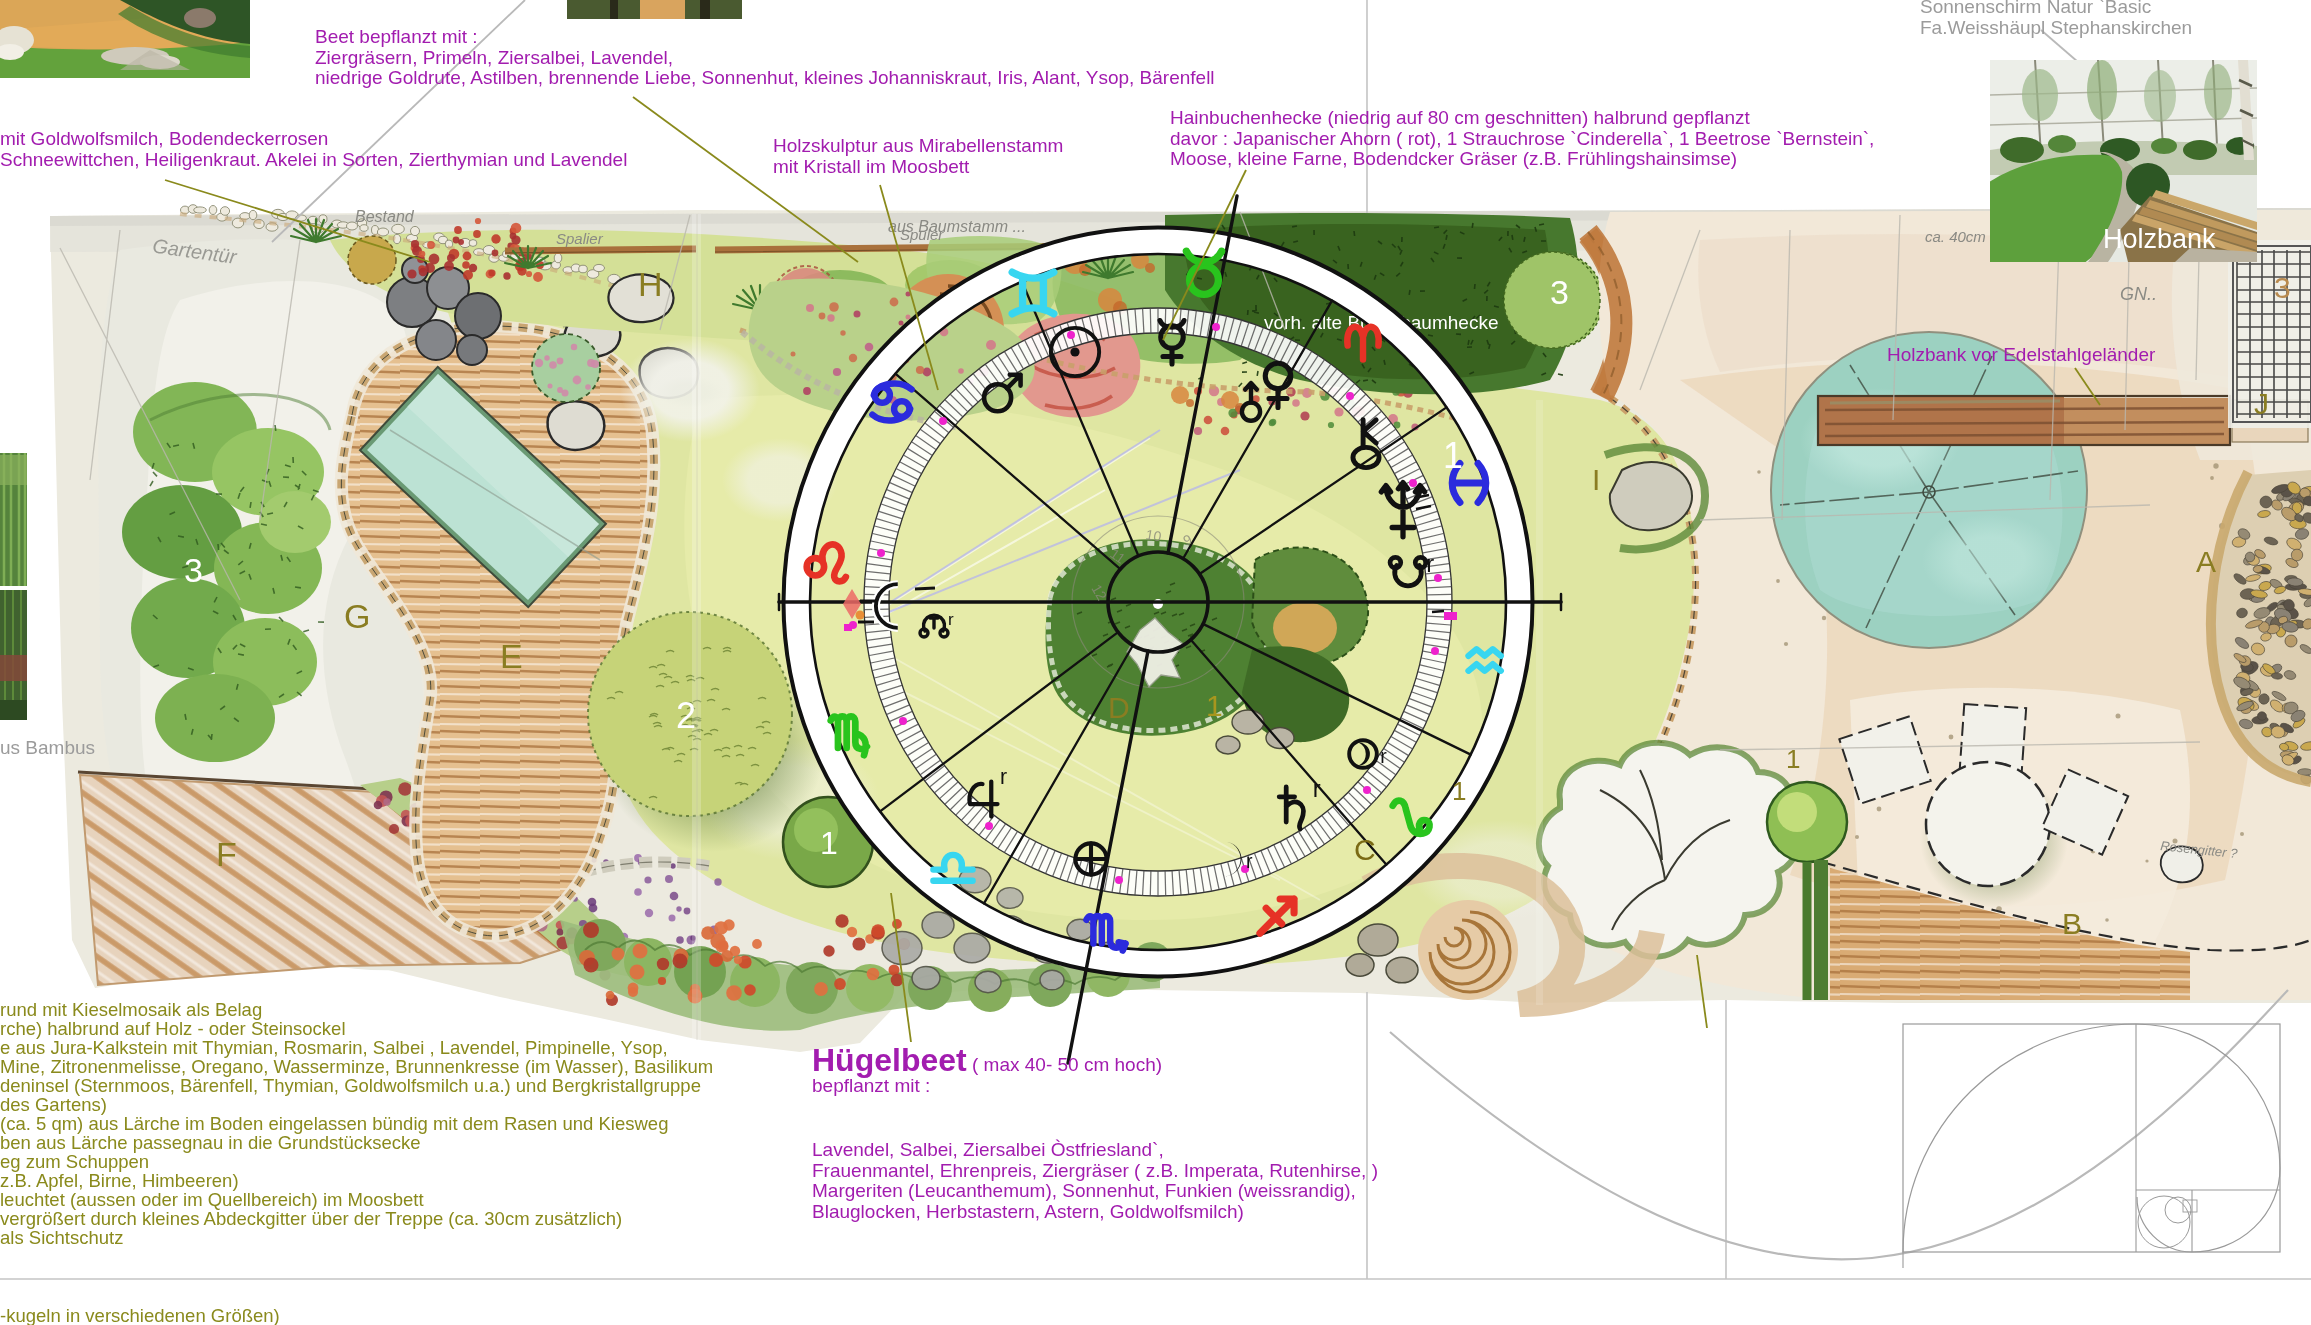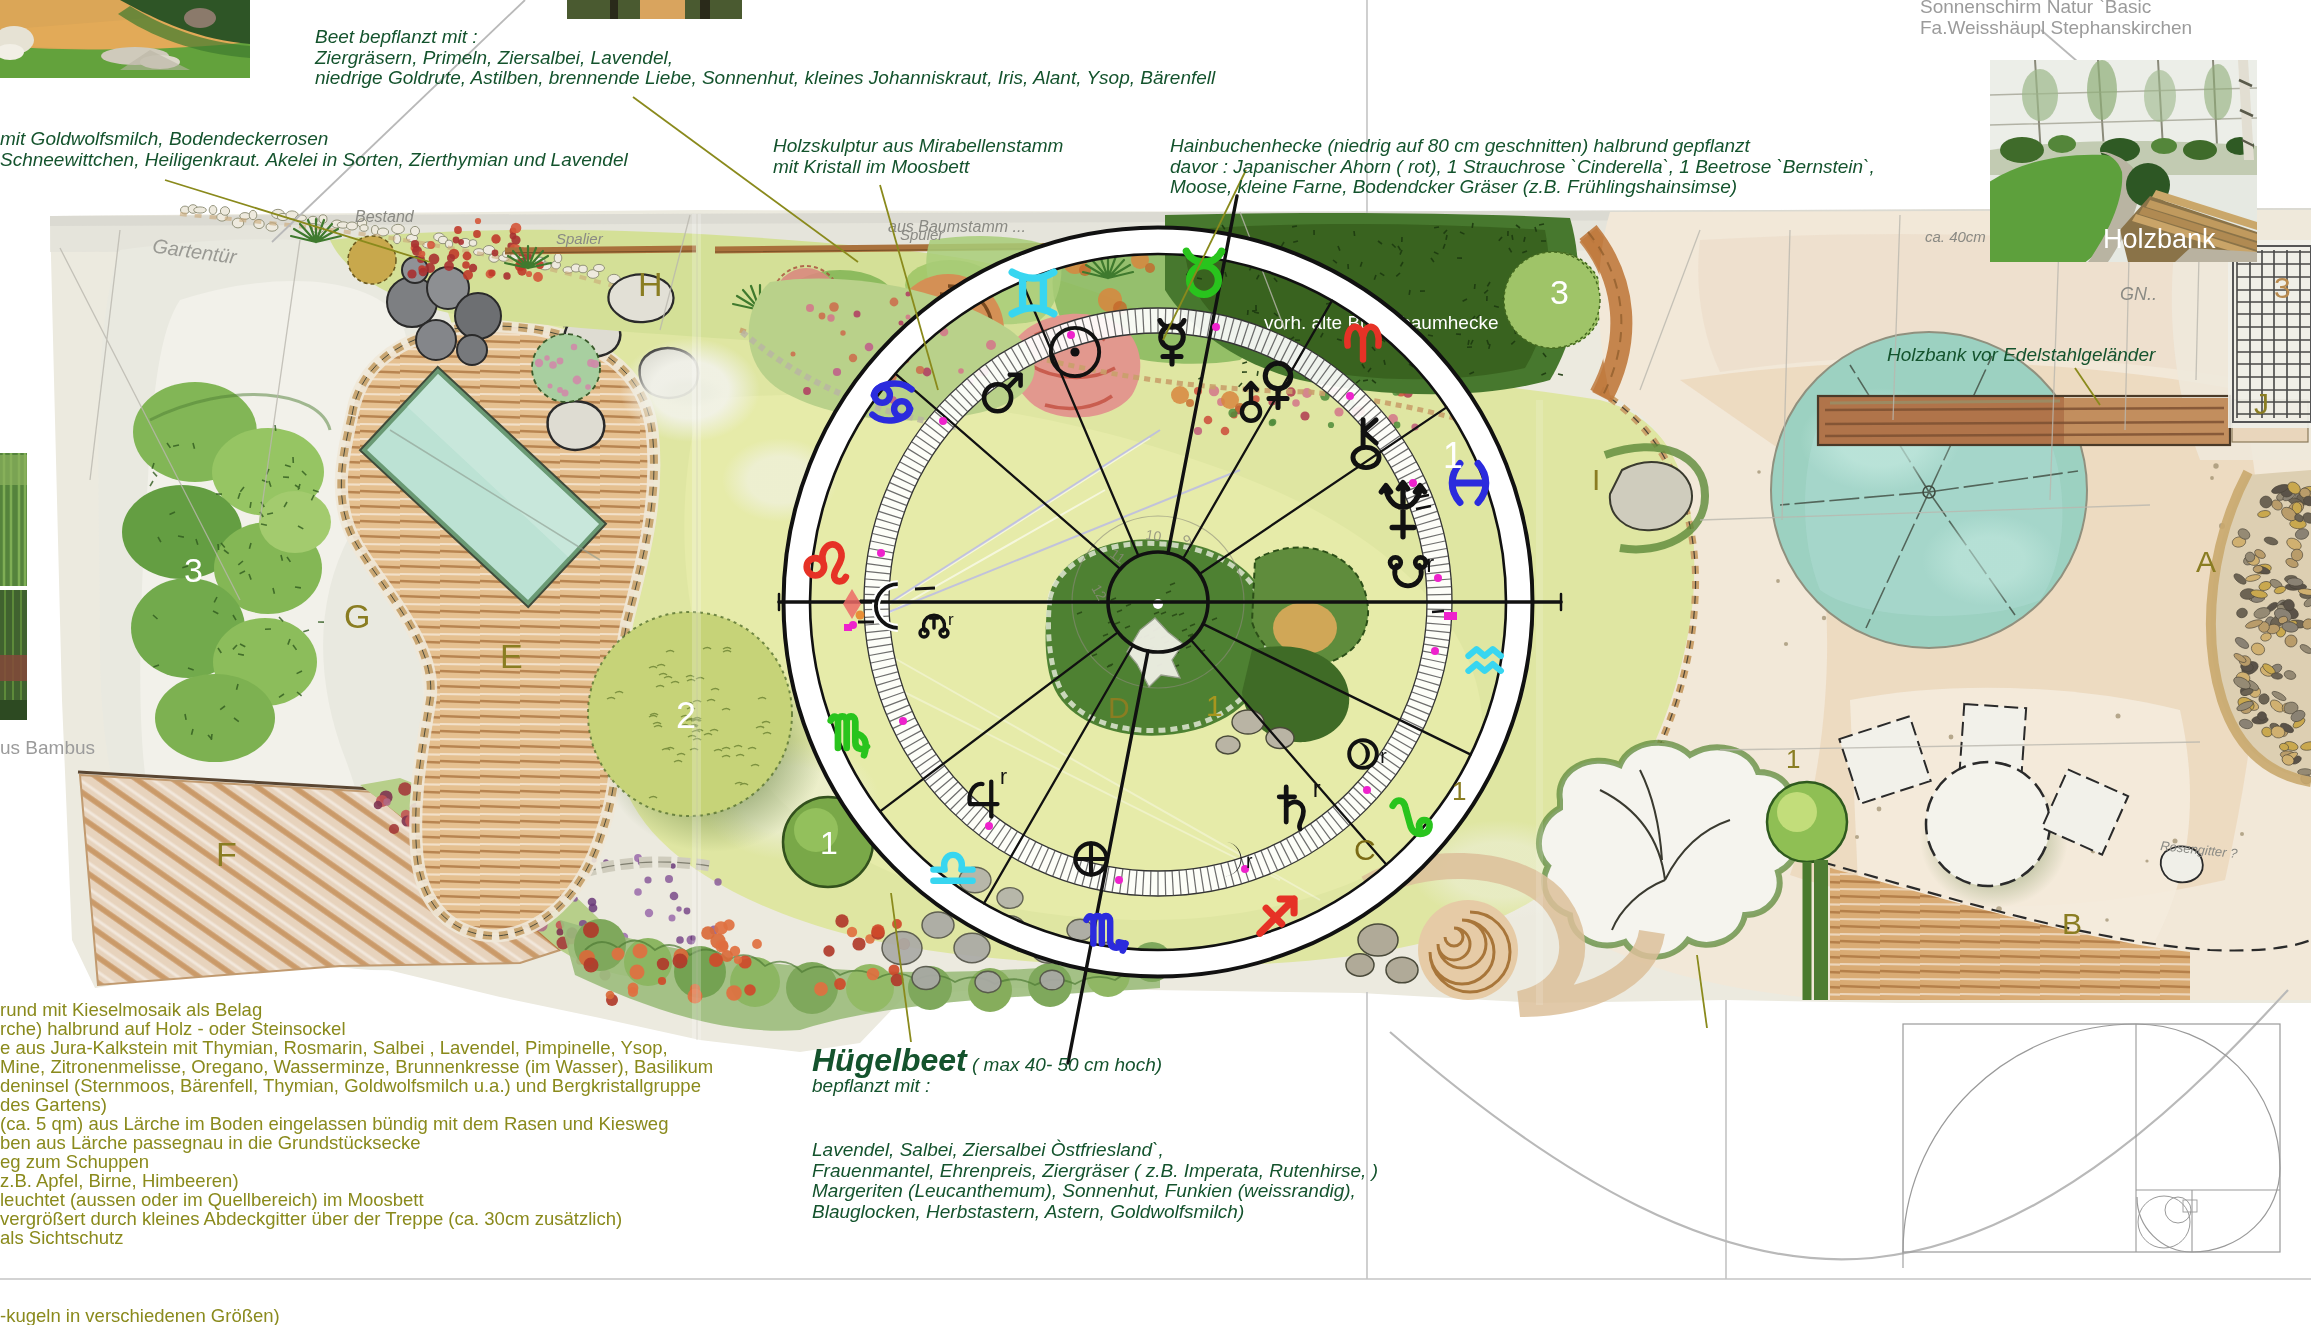--- a/index.html
+++ b/index.html
@@ -1,17 +1,17 @@
 <!DOCTYPE html>
 <html><head><meta charset="utf-8">
 <style>
 html,body{margin:0;padding:0;background:#fff;}
 #page{position:relative;width:2311px;height:1325px;overflow:hidden;background:#fff;font-family:"Liberation Sans",sans-serif;}
 .t{position:absolute;font-family:"Liberation Sans",sans-serif;font-size:19px;line-height:20.5px;white-space:nowrap;}
-.olive{color:#14532d;font-style:italic;}
+.olive{color:#a21caf;}
 .olive2{color:#8a8a1c;font-size:18.5px;line-height:19px;}
 .gray{color:#9b9b9b;}
 </style></head>
 <body>
 <div id="page">
 <svg width="2311" height="1325" viewBox="0 0 2311 1325" style="position:absolute;left:0;top:0;">
 <defs>
 <filter id="b6" x="-40%" y="-40%" width="180%" height="180%">
           <feGaussianBlur stdDeviation="6"></feGaussianBlur>
         </filter>
@@ -1110,21 +1110,21 @@
 
 <text x="2103" y="248" font-size="27" fill="#ffffff" font-family="Liberation Sans, sans-serif">Holzbank</text>
 </svg>
 
 <div class="t olive" style="left:315px;top:27px;">Beet bepflanzt mit :<br>Ziergräsern, Primeln, Ziersalbei, Lavendel,<br>niedrige Goldrute, Astilben, brennende Liebe, Sonnenhut, kleines Johanniskraut, Iris, Alant, Ysop, Bärenfell</div>
 
 <div class="t olive" style="left:0px;top:129px;">mit Goldwolfsmilch, Bodendeckerrosen<br>Schneewittchen, Heiligenkraut. Akelei in Sorten, Zierthymian und Lavendel</div>
 
 <div class="t olive" style="left:773px;top:136px;">Holzskulptur aus Mirabellenstamm<br>mit Kristall im Moosbett</div>
 
-<div class="t olive" style="left:1170px;top:108px;margin-top:28px;">Hainbuchenhecke (niedrig auf 80 cm geschnitten) halbrund gepflanzt<br>davor : Japanischer Ahorn ( rot), 1 Strauchrose `Cinderella`, 1 Beetrose `Bernstein`,<br>Moose, kleine Farne, Bodendcker Gräser (z.B. Frühlingshainsimse)</div>
+<div class="t olive" style="left:1170px;top:108px;">Hainbuchenhecke (niedrig auf 80 cm geschnitten) halbrund gepflanzt<br>davor : Japanischer Ahorn ( rot), 1 Strauchrose `Cinderella`, 1 Beetrose `Bernstein`,<br>Moose, kleine Farne, Bodendcker Gräser (z.B. Frühlingshainsimse)</div>
 
 <div class="t gray" style="left:1920px;top:-3px;">Sonnenschirm Natur `Basic<br>Fa.Weisshäupl Stephanskirchen</div>
 
 <div class="t olive" style="left:1887px;top:345px;">Holzbank vor Edelstahlgeländer</div>
 
 <div class="t olive2" style="left:0px;top:1000px;">rund mit Kieselmosaik als Belag<br>rche) halbrund auf Holz - oder Steinsockel<br>e aus Jura-Kalkstein mit Thymian, Rosmarin, Salbei , Lavendel, Pimpinelle, Ysop,<br>Mine, Zitronenmelisse, Oregano, Wasserminze, Brunnenkresse (im Wasser), Basilikum<br>deninsel (Sternmoos, Bärenfell, Thymian, Goldwolfsmilch u.a.) und Bergkristallgruppe<br>des Gartens)<br>(ca. 5 qm) aus Lärche im Boden eingelassen bündig mit dem Rasen und Kiesweg<br>ben aus Lärche passegnau in die Grundstücksecke<br>eg zum Schuppen<br>z.B. Apfel, Birne, Himbeeren)<br>leuchtet (aussen oder im Quellbereich) im Moosbett<br>vergrößert durch kleines Abdeckgitter über der Treppe (ca. 30cm zusätzlich)<br>als Sichtschutz</div>
 
 <div class="t olive2" style="left:0px;top:1306px;">-kugeln in verschiedenen Größen)</div>
 
 <div class="t olive" style="left:812px;top:1050px;"><span style="font-size:32px;font-weight:bold;">Hügelbeet</span> <span style="font-size:19px;">( max 40- 50 cm hoch)</span><br>bepflanzt mit :</div>

